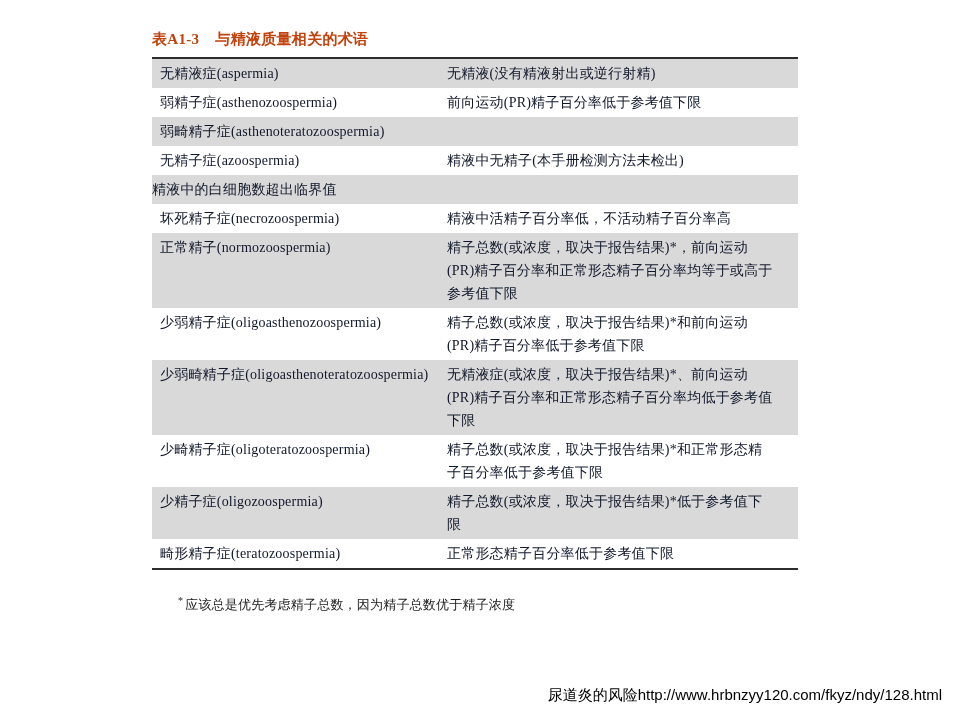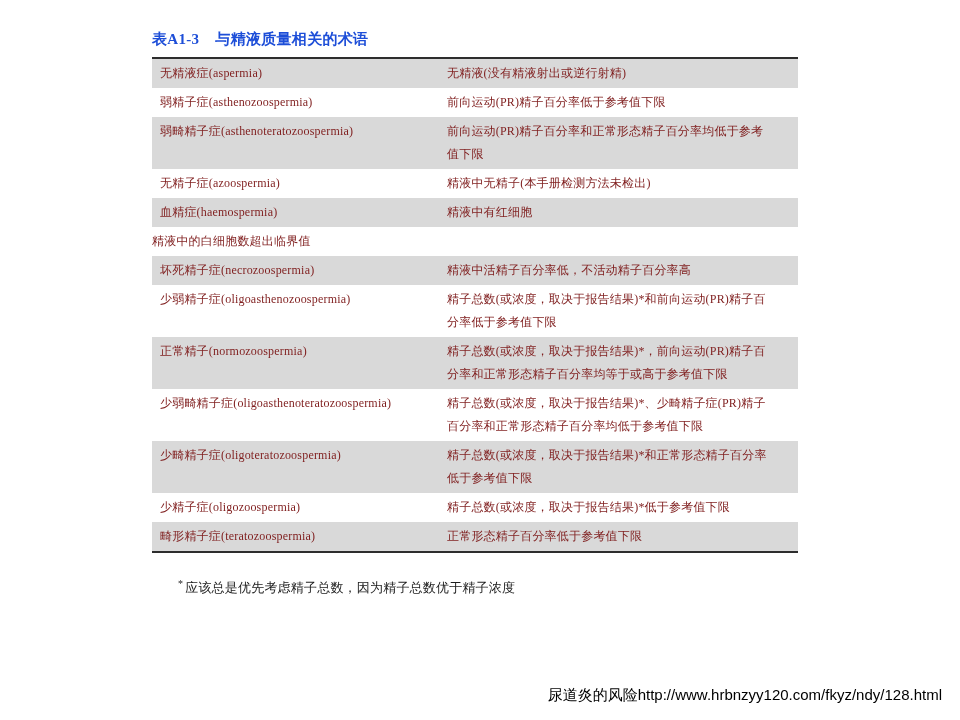--- a/index.html
+++ b/index.html
@@ -13,36 +13,36 @@
   .slide { position: absolute; inset: 0; }
 
   .tablewrap {
     position: absolute;
     left: 152px; top: 30px;
     width: 646px;
   }
   .table-title {
     font-size: 15px;
     font-weight: bold;
-    color: #1d4ed8;
+    color: #c2410c;
     margin: 0 0 8px 0;
     letter-spacing: 0.3px;
   }
   .table-title .title-label { margin-right: 16px; }
 
   .datatable {
     border-top: 2px solid #2d2d2d;
     border-bottom: 2px solid #2d2d2d;
   }
   .row { display: flex; align-items: stretch; }
   .row:nth-child(odd) { background: #d9d9d9; }
   .cell {
-    font-size: 12px;
+    font-size: 14px;
     line-height: 23px;
-    color: #7f1d1d;
+    color: #0f172a;
     padding-top: 3px; padding-bottom: 3px;
     letter-spacing: 0.2px;
   }
   .term {
     flex: 0 0 287px;
     padding-left: 8px;
     padding-right: 0;
   }
   .def {
     flex: 1 1 auto;
@@ -82,48 +82,43 @@
       <div class="row">
         <div class="cell term">无精液症(aspermia)</div>
         <div class="cell def">无精液(没有精液射出或逆行射精)</div>
       </div>
       <div class="row">
         <div class="cell term">弱精子症(asthenozoospermia)</div>
         <div class="cell def">前向运动(PR)精子百分率低于参考值下限</div>
       </div>
       <div class="row">
         <div class="cell term">弱畸精子症(asthenoteratozoospermia)</div>
-        <div class="cell def">前向运动(PR)精子百分率和正常形态精子百分率均低于参考值下限</div>
       </div>
       <div class="row">
         <div class="cell term">无精子症(azoospermia)</div>
         <div class="cell def">精液中无精子(本手册检测方法未检出)</div>
-      </div>
-      <div class="row">
-        <div class="cell term">血精症(haemospermia)</div>
-        <div class="cell def">精液中有红细胞</div>
       </div>
       <div class="row">
         <div class="cell def">精液中的白细胞数超出临界值</div>
       </div>
       <div class="row">
         <div class="cell term">坏死精子症(necrozoospermia)</div>
         <div class="cell def">精液中活精子百分率低，不活动精子百分率高</div>
       </div>
       <div class="row">
+        <div class="cell term">正常精子(normozoospermia)</div>
+        <div class="cell def">精子总数(或浓度，取决于报告结果)*，前向运动(PR)精子百分率和正常形态精子百分率均等于或高于参考值下限</div>
+      </div>
+      <div class="row">
         <div class="cell term">少弱精子症(oligoasthenozoospermia)</div>
         <div class="cell def">精子总数(或浓度，取决于报告结果)*和前向运动(PR)精子百分率低于参考值下限</div>
       </div>
       <div class="row">
-        <div class="cell term">正常精子(normozoospermia)</div>
-        <div class="cell def">精子总数(或浓度，取决于报告结果)*，前向运动(PR)精子百分率和正常形态精子百分率均等于或高于参考值下限</div>
-      </div>
-      <div class="row">
         <div class="cell term">少弱畸精子症(oligoasthenoteratozoospermia)</div>
-        <div class="cell def">精子总数(或浓度，取决于报告结果)*、少畸精子症(PR)精子百分率和正常形态精子百分率均低于参考值下限</div>
+        <div class="cell def">无精液症(或浓度，取决于报告结果)*、前向运动(PR)精子百分率和正常形态精子百分率均低于参考值下限</div>
       </div>
       <div class="row">
         <div class="cell term">少畸精子症(oligoteratozoospermia)</div>
         <div class="cell def">精子总数(或浓度，取决于报告结果)*和正常形态精子百分率低于参考值下限</div>
       </div>
       <div class="row">
         <div class="cell term">少精子症(oligozoospermia)</div>
         <div class="cell def">精子总数(或浓度，取决于报告结果)*低于参考值下限</div>
       </div>
       <div class="row">

